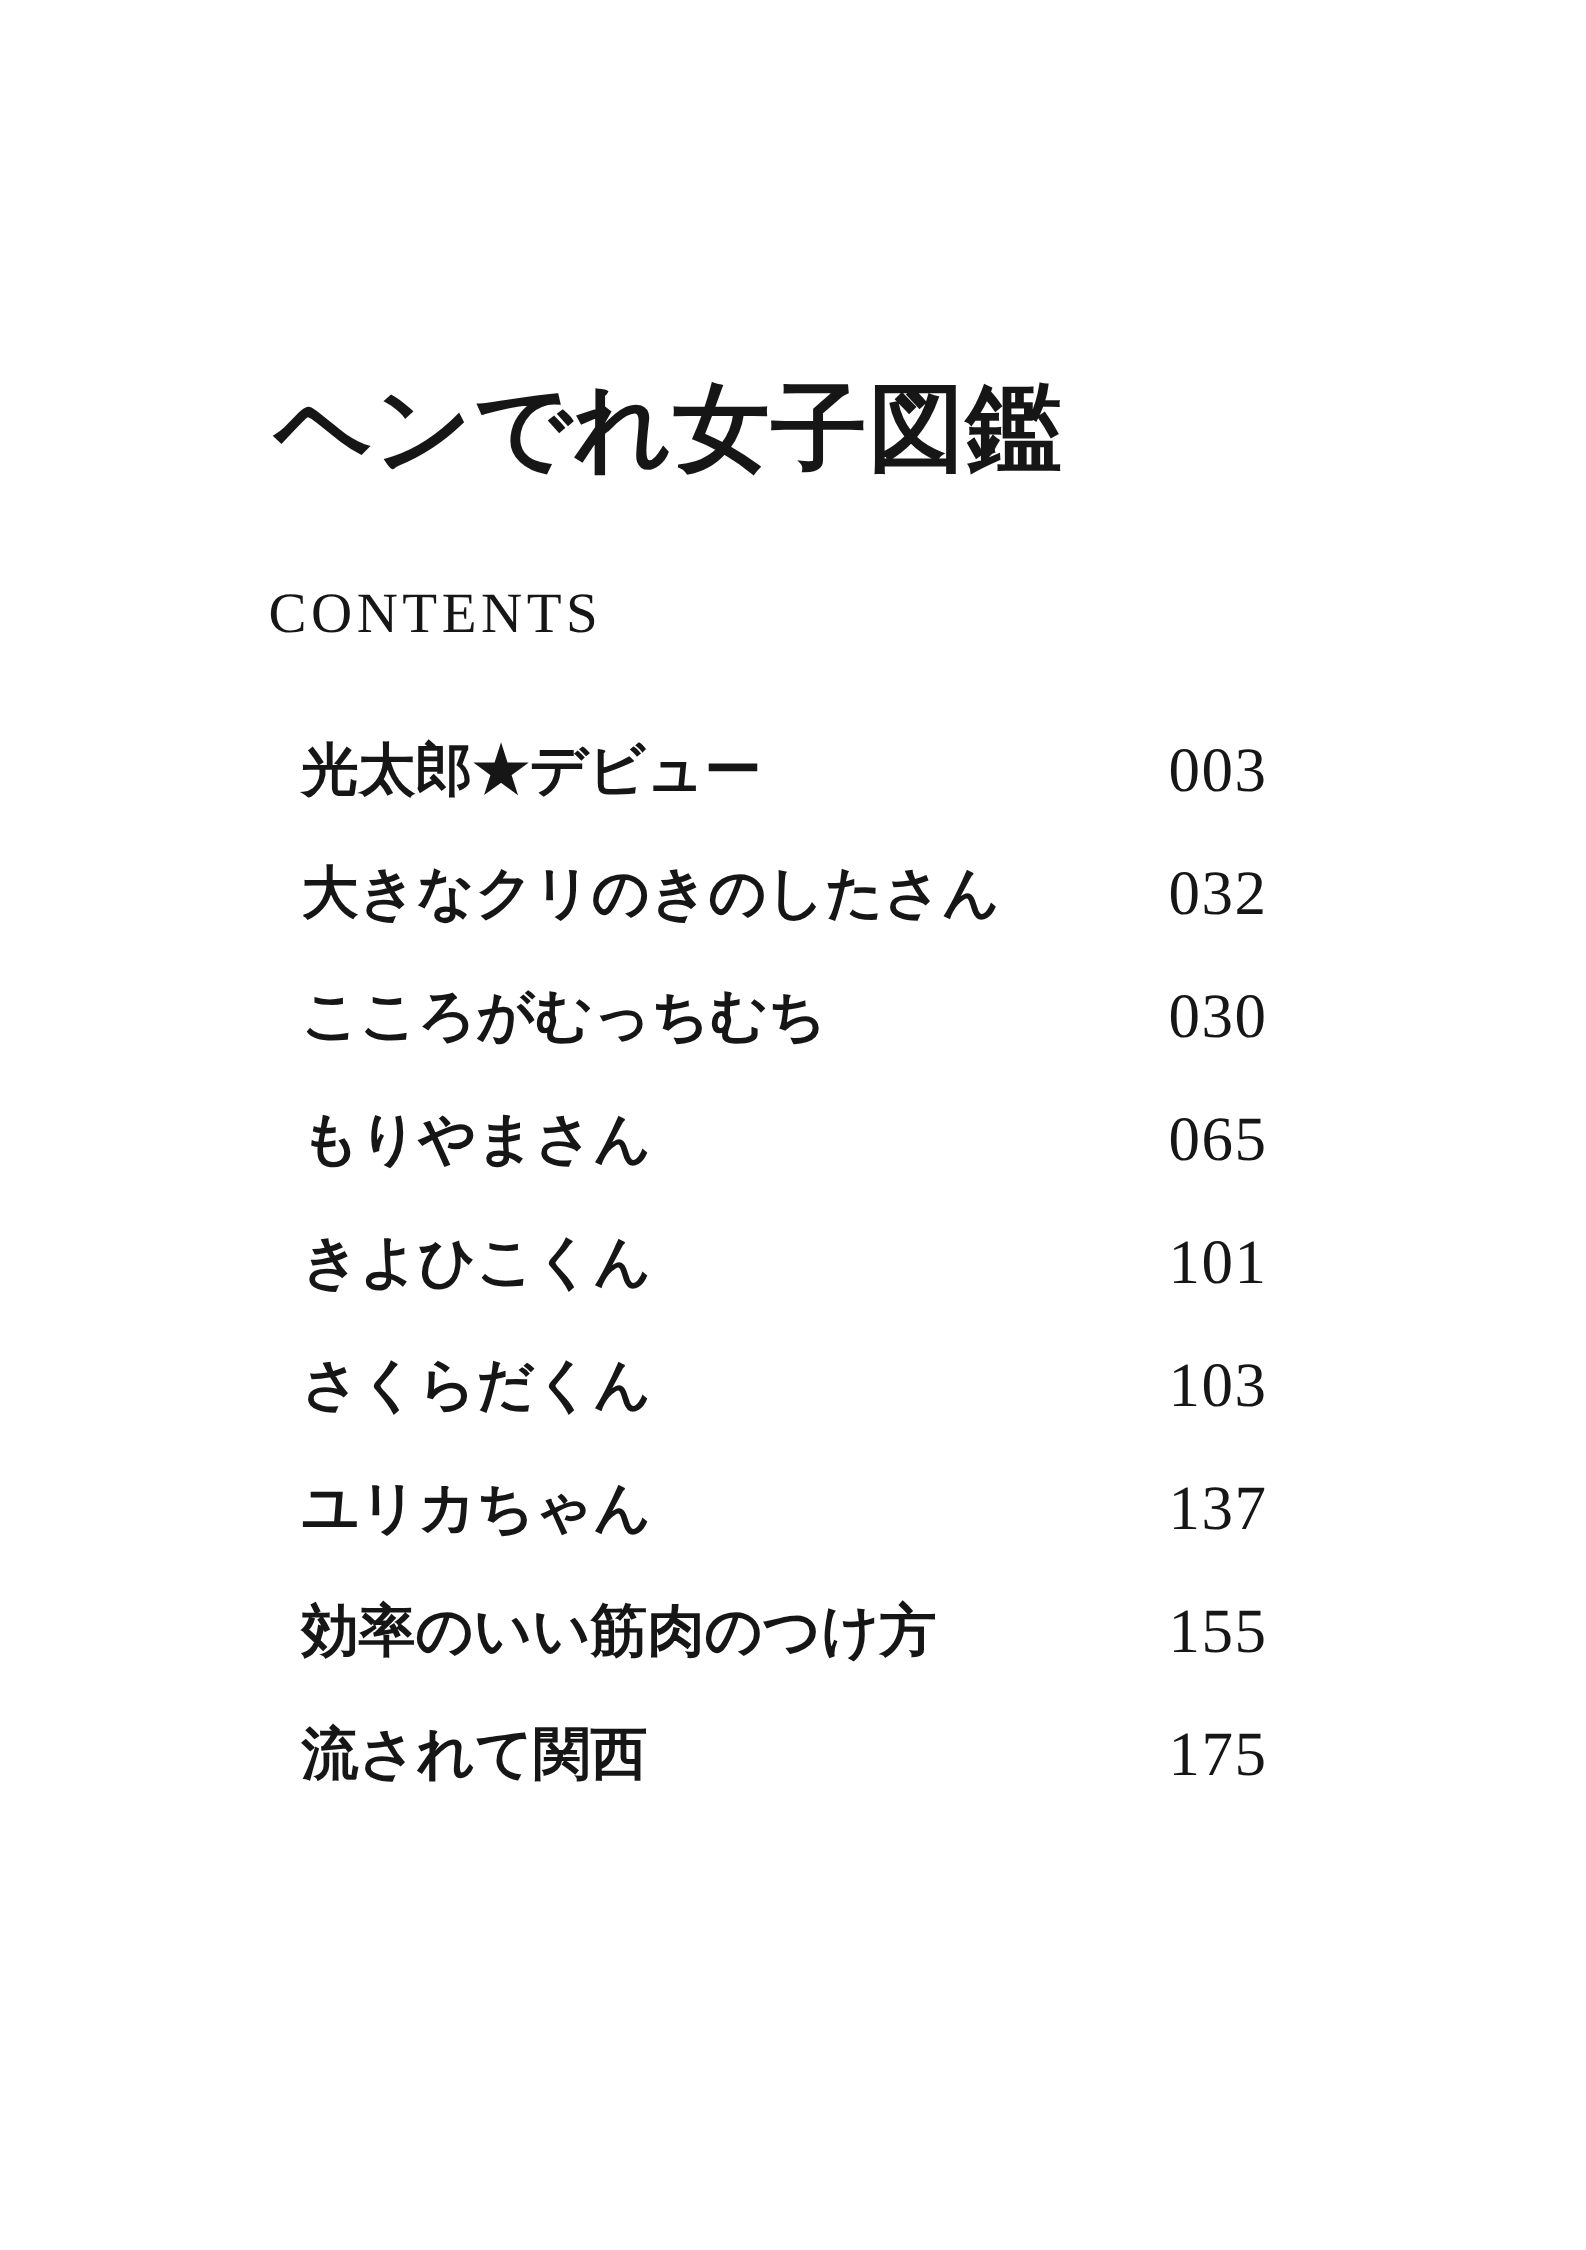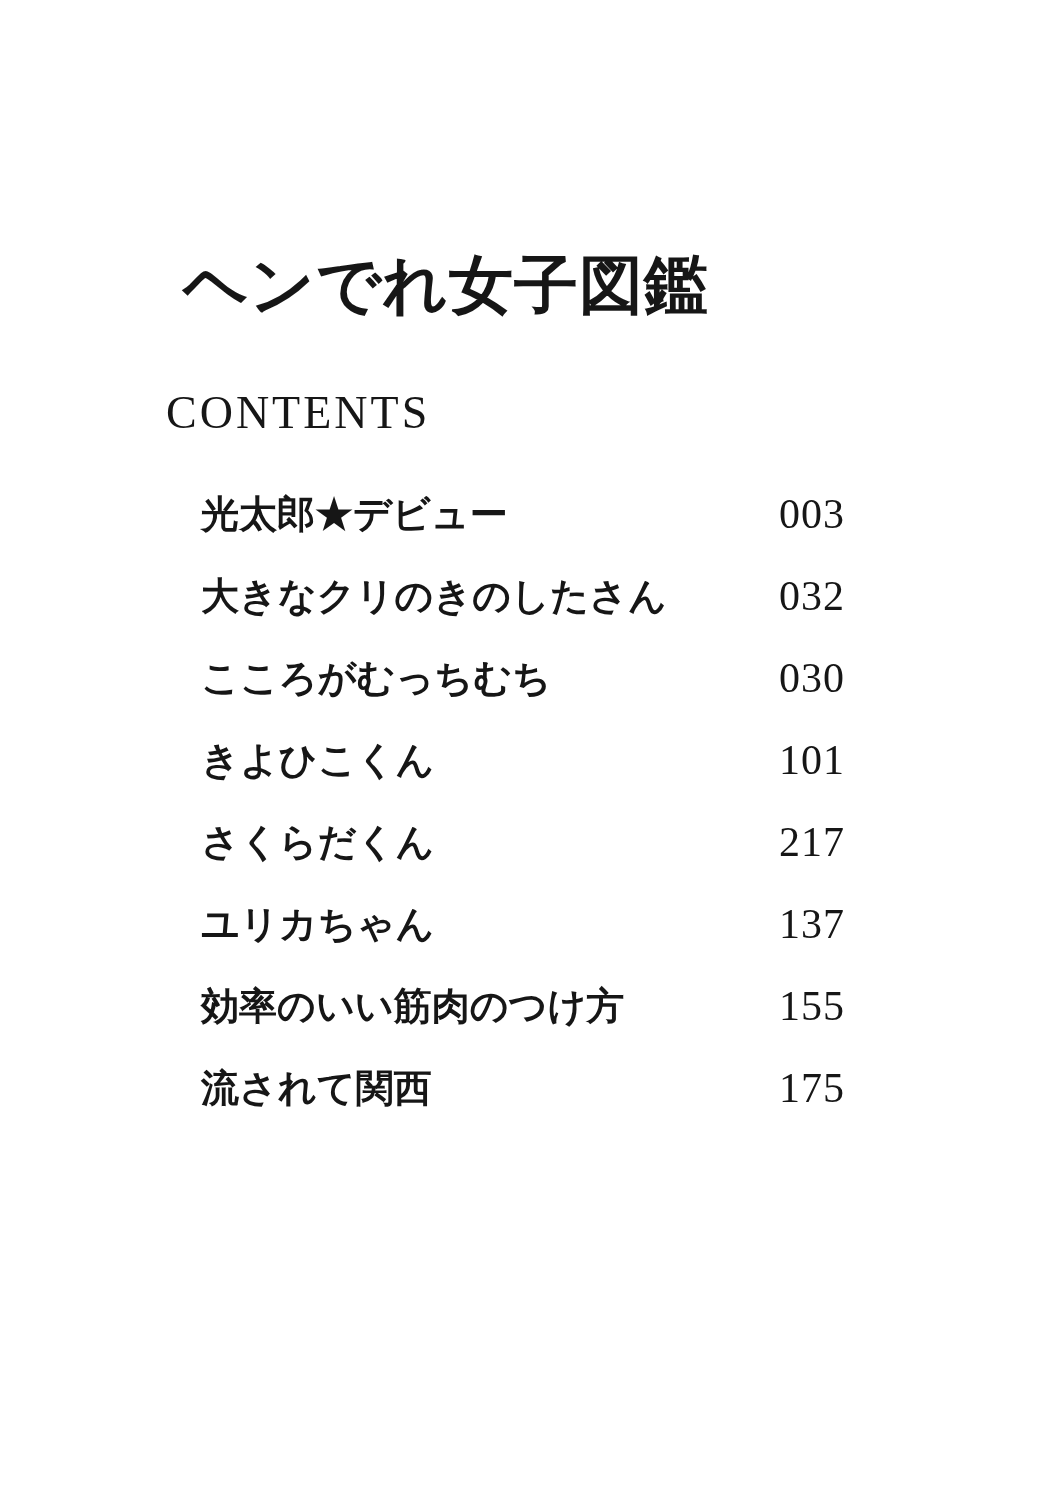--- a/index.html
+++ b/index.html
@@ -21,23 +21,23 @@
     left: 183px;
     top: 254px;
     font-size: 64px;
     font-weight: 700;
     line-height: 1;
     letter-spacing: 1px;
     white-space: nowrap;
   }
   .contents-heading {
     position: absolute;
-    left: 166px;
+    left: 179px;
     top: 390px;
-    font-size: 46px;
+    font-size: 38px;
     font-weight: 400;
     line-height: 1;
     letter-spacing: 3px;
     white-space: nowrap;
   }
   .toc {
     position: absolute;
     left: 183px;
     top: 473px;
     width: 662px;
@@ -82,30 +82,34 @@
     <div class="toc-row">
       <span class="toc-title">大きなクリのきのしたさん</span>
       <span class="toc-page">032</span>
     </div>
 
     <div class="toc-row">
       <span class="toc-title">こころがむっちむち</span>
       <span class="toc-page">030</span>
     </div>
 
+    <div class="toc-row">
+      <span class="toc-title">もりやまさん</span>
+      <span class="toc-page">065</span>
+    </div>
 
 
     <div class="toc-row">
       <span class="toc-title">きよひこくん</span>
       <span class="toc-page">101</span>
     </div>
 
     <div class="toc-row">
       <span class="toc-title">さくらだくん</span>
-      <span class="toc-page">217</span>
+      <span class="toc-page">103</span>
     </div>
 
     <div class="toc-row">
       <span class="toc-title">ユリカちゃん</span>
       <span class="toc-page">137</span>
     </div>
 
     <div class="toc-row">
       <span class="toc-title">効率のいい筋肉のつけ方</span>
       <span class="toc-page">155</span>

